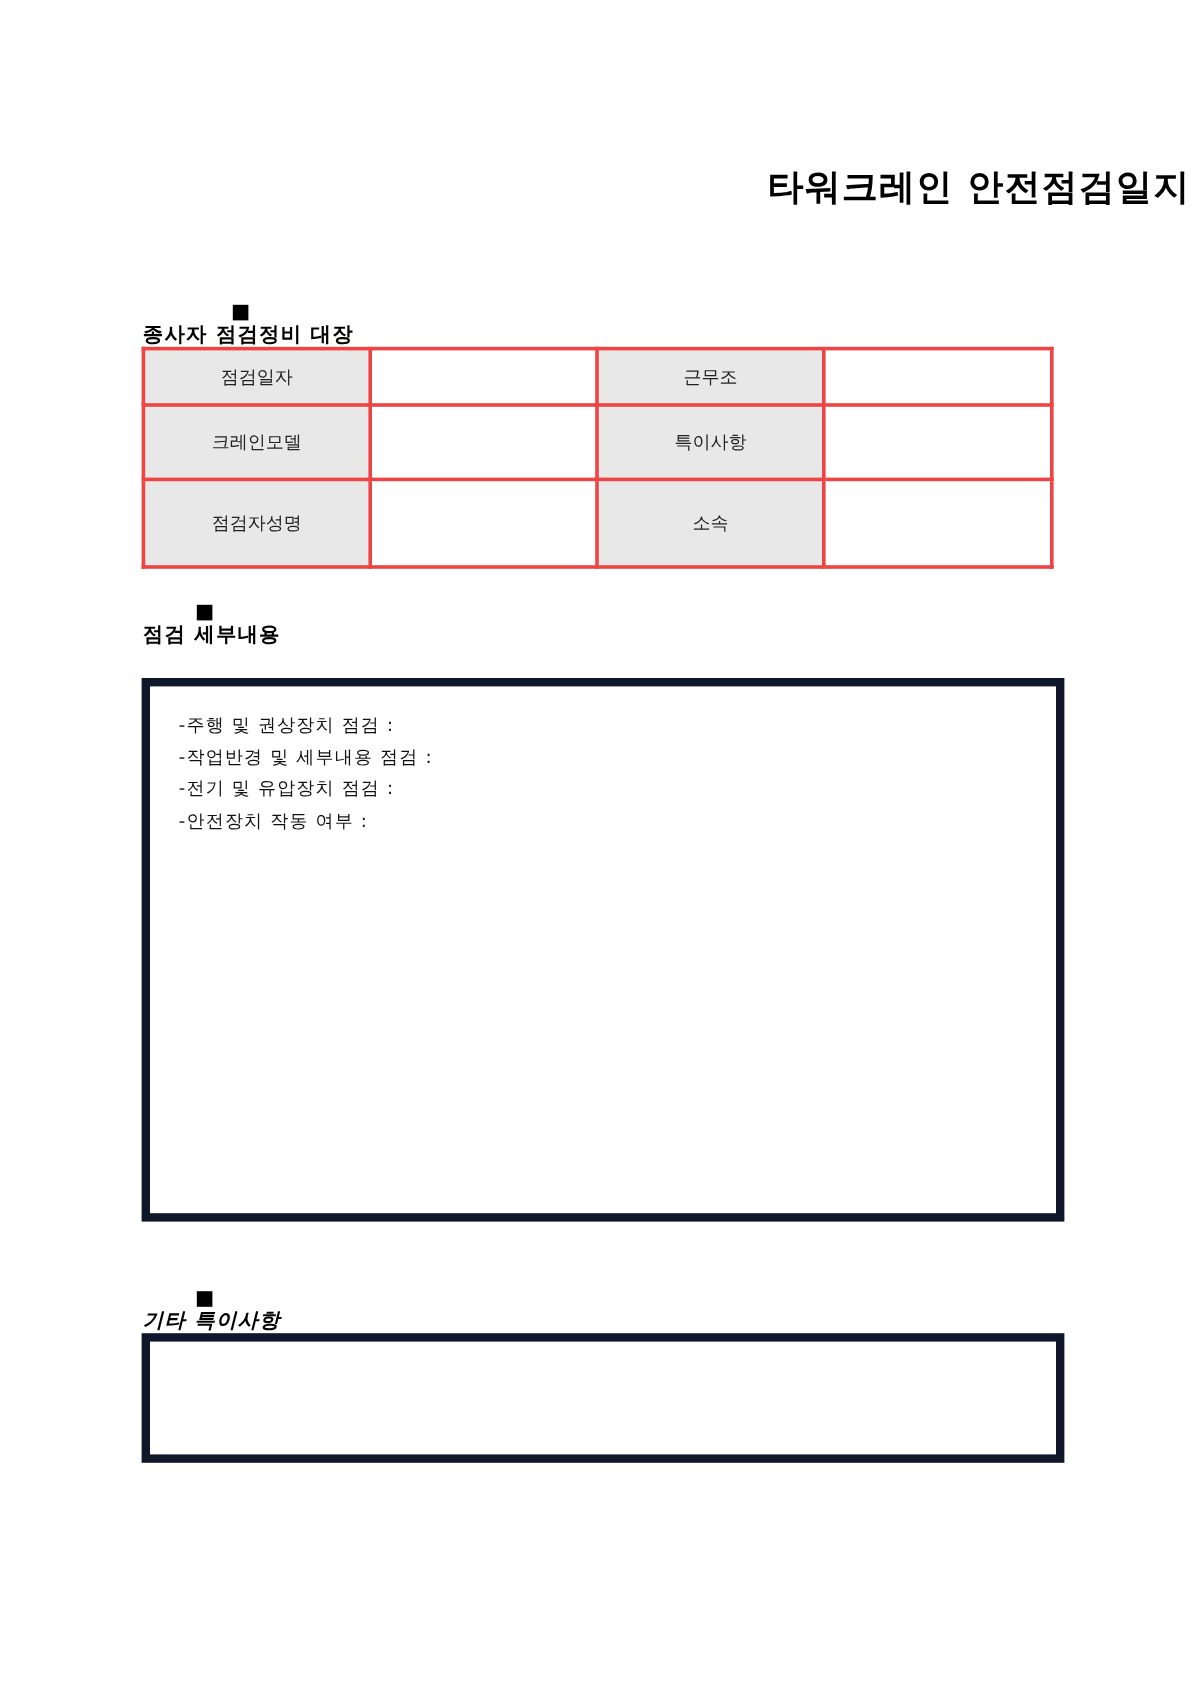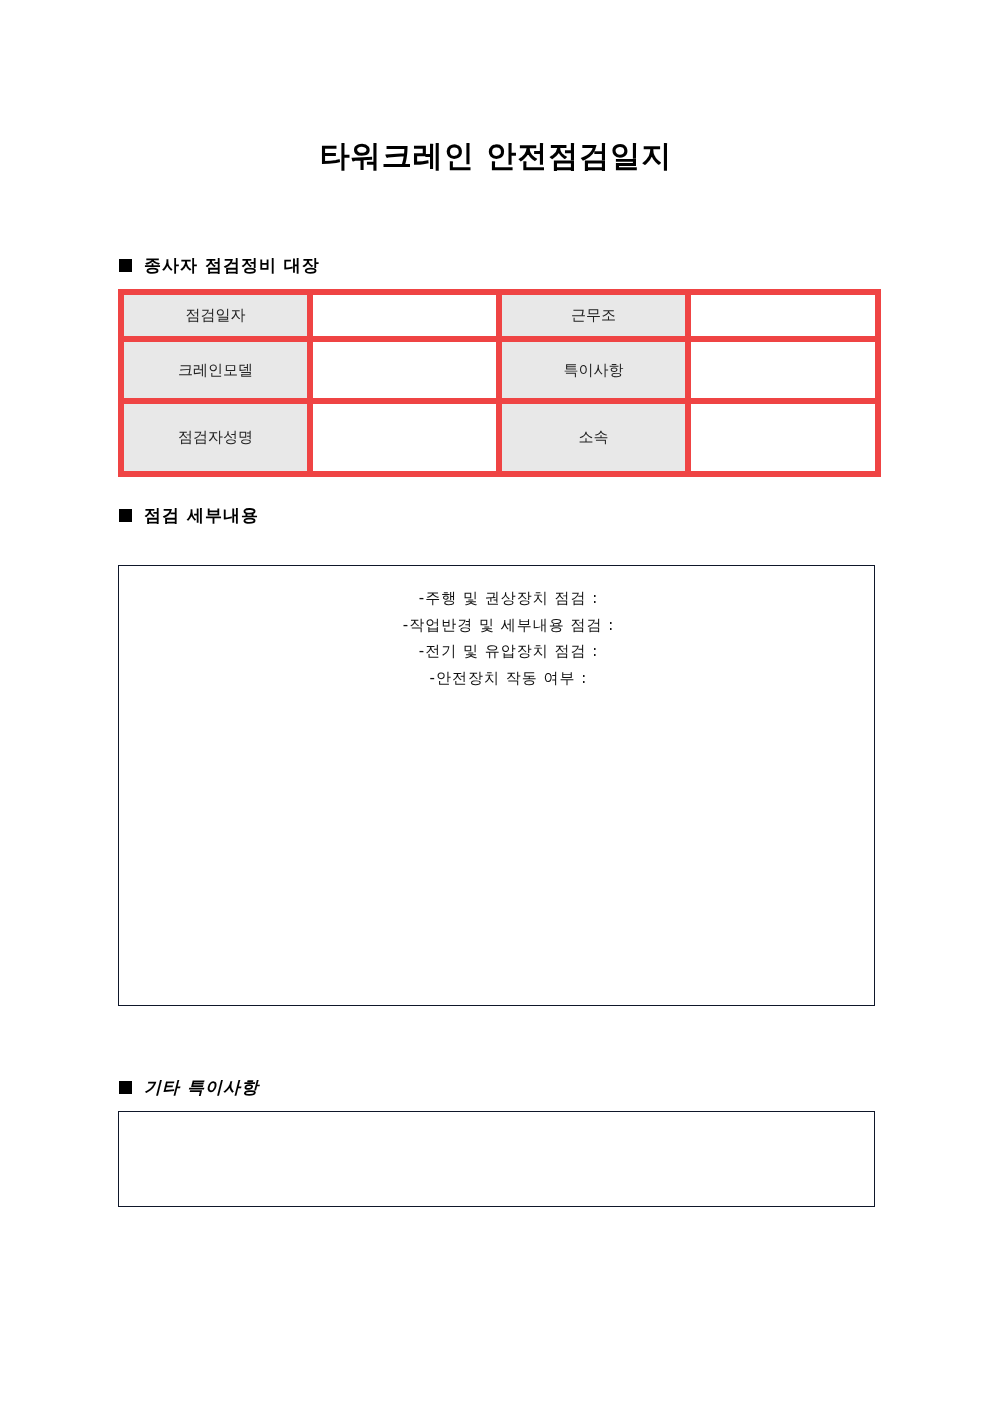--- a/index.html
+++ b/index.html
@@ -1,25 +1,25 @@
 <!DOCTYPE html>
 <html><head>
 <meta charset="utf-8">
 <style>
   html, body { margin: 0; padding: 0; background: #ffffff; }
   body { width: 992px; height: 1403px; position: relative; font-family: "DejaVu Sans", sans-serif; color: #000; }
-  .title { position: absolute; left: 0; top: 136px; width: 992px; text-align: center; font-size: 30px; font-weight: bold; letter-spacing: 1px; }
-  .section-heading { position: absolute; left: 119px; font-size: 17px; font-weight: bold; display: flex; align-items: center; }
+  .title { position: absolute; left: 0; top: 136px; width: 992px; text-align: right; font-size: 30px; font-weight: bold; letter-spacing: 1px; }
+  .section-heading { position: absolute; left: 119px; font-size: 17px; font-weight: bold; display: flex; align-items: center; flex-direction: column; }
   .section-heading .sq { display: inline-block; width: 13px; height: 13px; background: #000; margin-right: 12px; }
   .section-heading .txt { letter-spacing: 1px; }
   table.info { position: absolute; left: 118px; top: 289px; width: 757px; border-collapse: collapse; table-layout: fixed; }
-  table.info td { border: 6px solid #ef4444; font-size: 15px; text-align: center; vertical-align: middle; padding: 0; }
+  table.info td { border: 3px solid #ef4444; font-size: 15px; text-align: center; vertical-align: middle; padding: 0; }
   table.info td.label { background: #e8e8e8; color: #222; }
   table.info td.value { background: #fff; }
-  .box { position: absolute; left: 118px; width: 755px; border: 1px solid #0f172a; box-sizing: content-box; text-align: center; }
+  .box { position: absolute; left: 118px; width: 755px; border: 7px solid #0f172a; box-sizing: content-box; }
   .details { top: 565px; height: 439px; }
   .details ul { list-style: none; margin: 0; padding: 19px 0 0 24px; }
   .details li { font-size: 15px; line-height: 26.6px; color: #111; letter-spacing: 1px; }
   .remarks { top: 1111px; height: 94px; }
 </style>
 </head>
 <body>
 
 <div class="title">타워크레인 안전점검일지</div>
 

